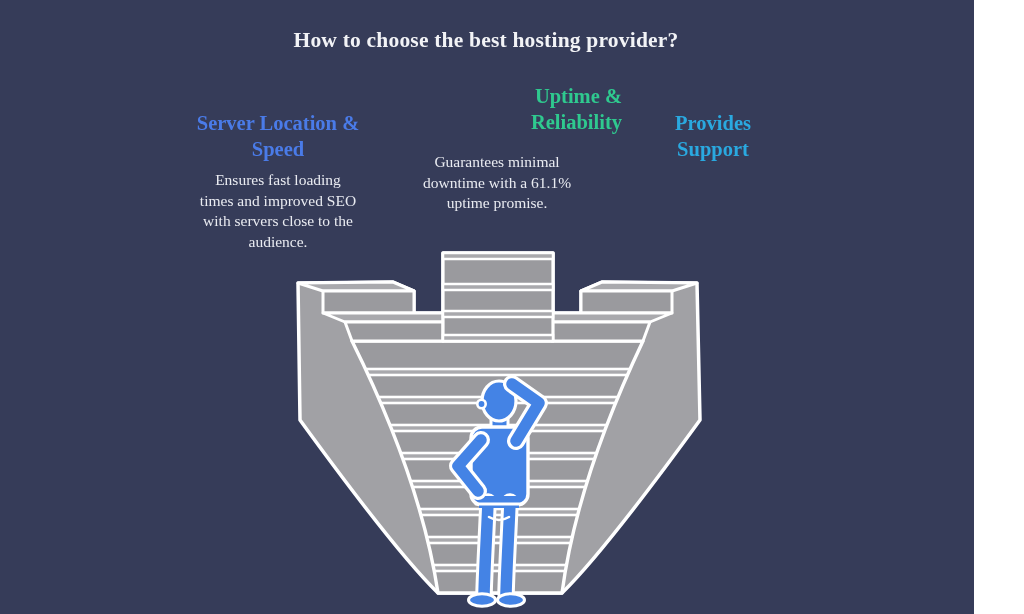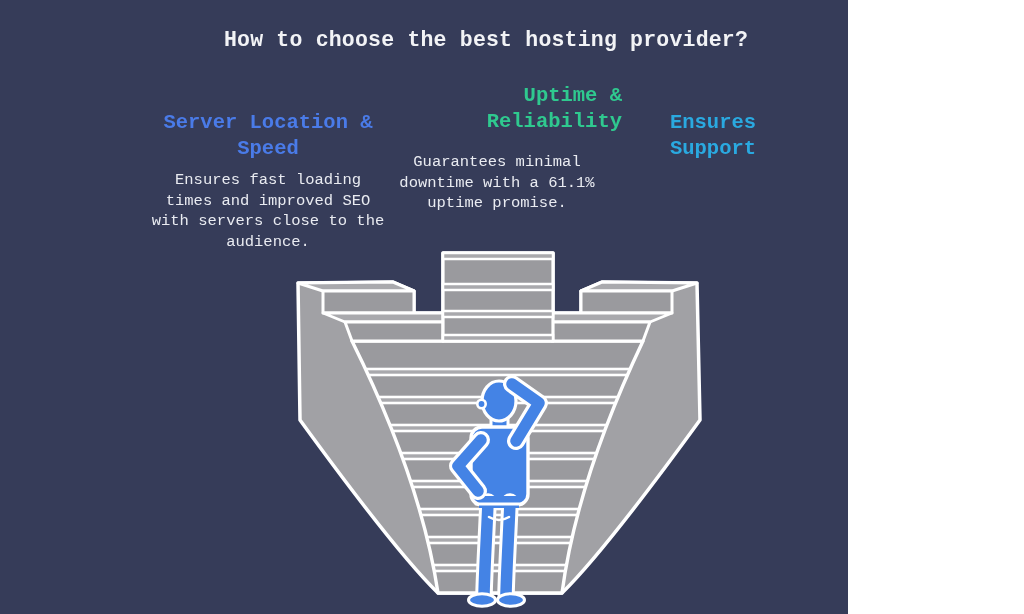--- a/index.html
+++ b/index.html
@@ -1,34 +1,34 @@
 <!DOCTYPE html>
 <html><head>
 <meta charset="utf-8">
 <style>
   html,body{margin:0;padding:0;}
   .stage{
-    position:relative;width:848px;height:614px;overflow:hidden;
+    position:relative;width:974px;height:614px;overflow:hidden;
     background:#363c59;
-    font-family:Liberation Mono, monospace;
+    font-family:Liberation Serif, serif;
   }
   .page-title{
     position:absolute;top:28px;left:486px;transform:translateX(-50%);
     white-space:nowrap;font-size:21.5px;font-weight:700;color:#f2f3f6;
     letter-spacing:.2px;
   }
   .col{position:absolute;text-align:center;}
   .col-heading{
     font-size:20.5px;font-weight:700;line-height:26px;white-space:pre-line;
   }
   .col-body{
     margin-top:17px;font-size:15.5px;line-height:20.5px;white-space:pre-line;
     color:#e9ebf1;
   }
-  .col1{left:128px;top:110px;width:280px;}
+  .col1{left:138px;top:110px;width:280px;}
   .col2{left:372px;top:83px;width:250px;}
   .col3{left:593px;top:110px;width:240px;}
   .illu{position:absolute;left:0;top:0;}
 </style>
 </head>
 <body>
 
 <div class="stage" style="background-color: rgb(54, 60, 89);">
 
   <div class="page-title" style="color: rgb(242, 243, 246);">How to choose the best hosting provider?</div>
@@ -44,21 +44,21 @@
 
   <div class="col col2">
     <div class="col-heading" style="color: rgb(47, 201, 143); text-align: right;">Uptime &amp;
 Reliability</div>
     <div class="col-body" style="color: rgb(233, 235, 241);">Guarantees minimal
 downtime with a 61.1%
 uptime promise.</div>
   </div>
 
   <div class="col col3">
-    <div class="col-heading" style="color: rgb(42, 169, 224);">Ensures
+    <div class="col-heading" style="color: rgb(42, 169, 224);">Provides
 Support</div>
   </div>
 
   <svg class="illu" width="1024" height="614" viewBox="0 0 1024 614">
     <defs>
       <clipPath id="funnelClip">
         <path d="M352,341 L643,341 Q577,480 562,593 L438,593 Q421,480 352,341 Z"></path>
       </clipPath>
     </defs>
 

